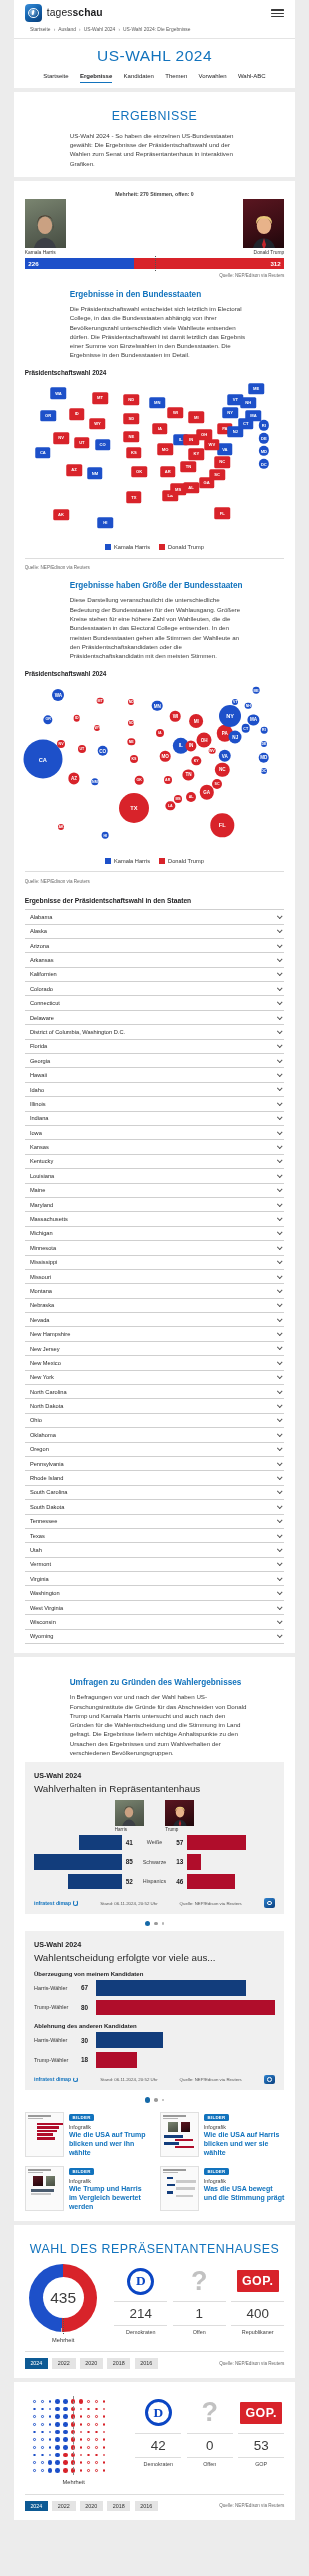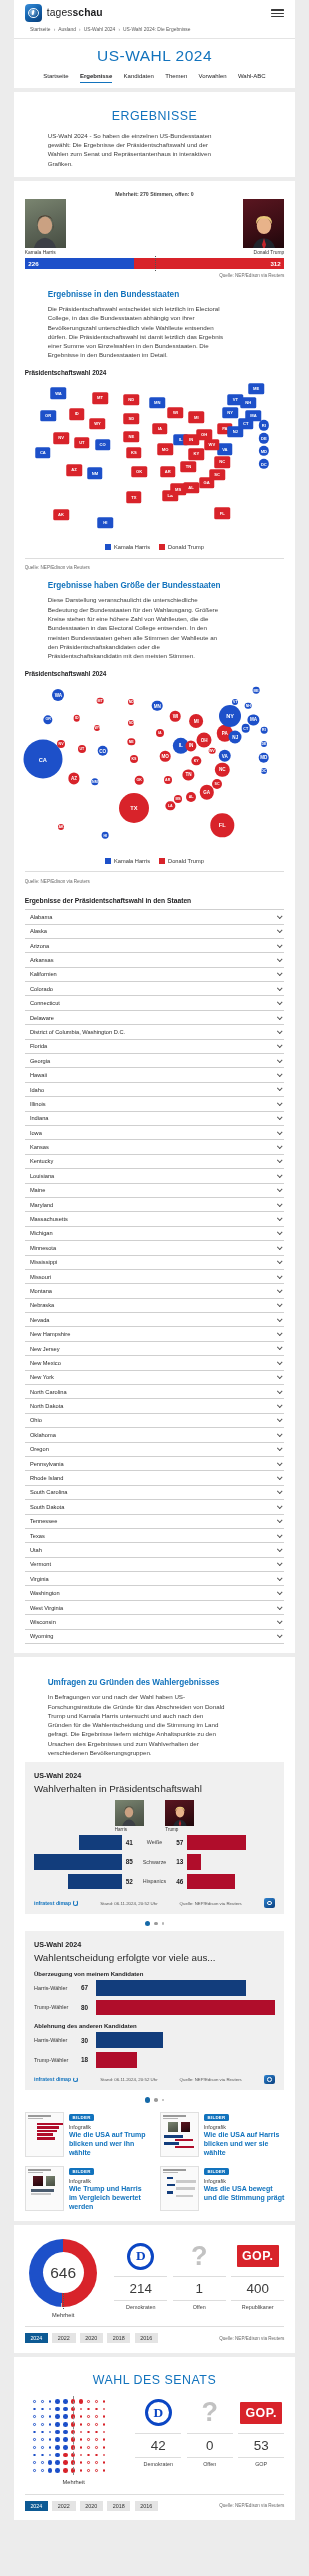--- a/index.html
+++ b/index.html
@@ -29,21 +29,21 @@
   .crumb-sep { color:#8a8a8a; font-size:4.6px; }
 
   .titleband { background:#fff; border-top:0.5px solid #e4e4e4; padding:8.2px 10.3px 0; text-align:center; }
   .h-page { color:#1273bd; font-size:15.5px; font-weight:400; letter-spacing:0.5px; }
   .tabs { display:flex; justify-content:center; gap:11.3px; margin-top:8.2px; padding-bottom:5.2px; font-size:6px; color:#1d1d1f; }
   .tab { cursor:pointer; padding-bottom:2.6px; }
   .tab.active { font-weight:bold; border-bottom:1.5px solid #1273bd; }
 
   .h-sec { color:#1273bd; font-size:12.4px; font-weight:400; letter-spacing:0.5px; text-align:center; margin:7.2px 0 8.2px; }
   .h-sub { color:#1273bd; font-size:8.2px; font-weight:bold; margin:11.3px 0 5.2px; }
-  .txt-col { margin-left:23px; width:178px; }
+  .txt-col { margin-left:45px; width:178px; }
   .body-txt { font-size:6.2px; line-height:1.5; color:#3c3c3c; }
   .intro-txt { text-align:left; }
 
   .maj-note { text-align:center; font-size:5.2px; color:#444; font-weight:bold; margin-bottom:2.1px; }
   .cand-row { display:flex; justify-content:space-between; align-items:flex-end; margin-top:1px; }
   .cand { width:41px; }
   .cand-photo { width:41px; height:49px; position:relative; overflow:hidden; }
   .photo-h { background:linear-gradient(160deg,#7a8570 0%,#5c6456 55%,#474e42 100%); }
   .photo-t { background:linear-gradient(160deg,#5a1620 0%,#3a0d14 60%,#1e070b 100%); }
   .sil { position:absolute; left:50%; transform:translateX(-50%); bottom:-3.1px; width:30px; height:37px; }
@@ -593,21 +593,21 @@
     <div class="gap"></div>
 
     <section class="sec">
       <div class="txt-col">
         <h3 class="h-sub">Umfragen zu Gründen des Wahlergebnisses</h3>
         <p class="body-txt">In Befragungen vor und nach der Wahl haben US-Forschungsinstitute die Gründe für das Abschneiden von Donald Trump und Kamala Harris untersucht und auch nach den Gründen für die Wahlentscheidung und die Stimmung im Land gefragt. Die Ergebnisse liefern wichtige Anhaltspunkte zu den Ursachen des Ergebnisses und zum Wahlverhalten der verschiedenen Bevölkerungsgruppen.</p>
       </div>
 
       <div class="card">
         <p class="card-kicker">US-Wahl 2024</p>
-        <p class="card-title">Wahlverhalten in Präsidentschaftswahl</p>
+        <p class="card-title">Wahlverhalten in Repräsentantenhaus</p>
         <div class="duo">
           <div class="mini">
             <div class="mini-photo photo-h">
               <svg class="sil" style="width:17.5px;height:23px;bottom:-2.1px" viewBox="0 0 58 72">
                   <ellipse cx="29" cy="22" rx="14" ry="17" fill="#caa182"></ellipse>
                   <path d="M6 72 Q10 48 29 46 Q48 48 52 72 Z" fill="#3c3f45"></path>
                   <path d="M14 16 Q16 2 29 3 Q43 2 45 18 L44 34 Q48 14 40 8 Q30 0 19 8 Q12 14 14 36 Z" fill="#4a3326"></path>
                 </svg>
             </div>
             <div class="mini-name">Harris</div>
@@ -797,24 +797,25 @@
               </div>
             </div>
             <div><span class="badge">BILDER</span><p class="teaser-kicker">Infografik</p><p class="teaser-title">Was die USA bewegt und die Stimmung prägt</p></div>
           </div>
         </div>
     </section>
 
     <div class="gap"></div>
 
     <section class="sec">
+      <h2 class="h-sec">WAHL DES REPRÄSENTANTENHAUSES</h2>
       <div class="congress">
         <div class="donut-wrap">
           <div class="donut" id="house-donut" style="background: conic-gradient(rgb(216, 35, 42) 0deg, rgb(216, 35, 42) 50.5747%, rgb(194, 194, 194) 50.5747%, rgb(194, 194, 194) 50.8046%, rgb(29, 80, 201) 50.8046%, rgb(29, 80, 201) 100%);">
-            <span class="donut-num" id="house-total">646</span>
+            <span class="donut-num" id="house-total">435</span>
             <span class="donut-tick"></span>
           </div>
           <p class="maj-lbl">Mehrheit</p>
         </div>
         <div class="res-grid">
           <div class="res-cell">
             <div class="res-logo">
                 <span class="dem-logo">D</span>
               </div>
             <div class="res-num" id="house-dem">214</div>
@@ -842,21 +843,20 @@
         <span class="yr">2020</span>
         <span class="yr">2018</span>
         <span class="yr">2016</span>
         <span class="years-src">Quelle: NEP/Edison via Reuters</span>
       </div>
     </section>
 
     <div class="gap"></div>
 
     <section class="sec">
-      <h2 class="h-sec">WAHL DES SENATS</h2>
       <div class="congress">
         <div class="donut-wrap" style="width:98px">
           <div class="seatgrid" id="senate-grid">
               <div class="seat-row">
                 <span class="seat">
                   <i class="open" style="border-color: rgb(29, 80, 201);"></i>
                 </span>
                 <span class="seat">
                   <i class="open" style="border-color: rgb(29, 80, 201);"></i>
                 </span>

